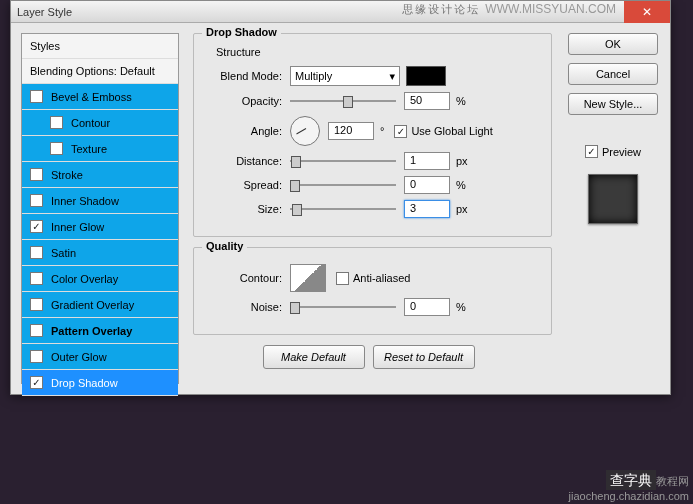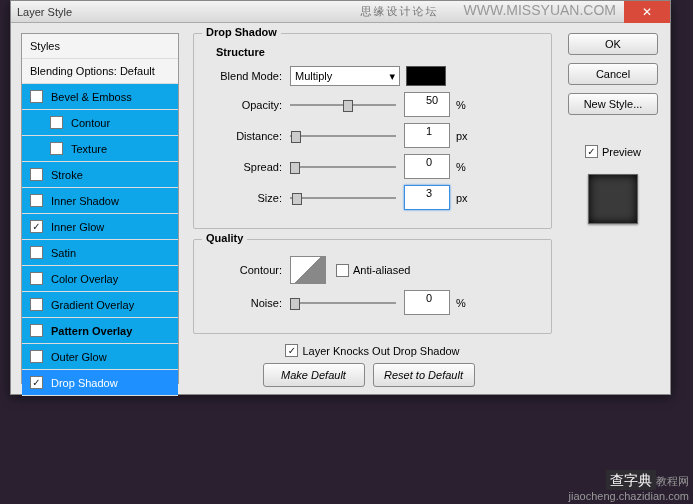--- a/index.html
+++ b/index.html
@@ -2,39 +2,39 @@
 <html><head>
 <meta charset="utf-8">
 <style>
   * { box-sizing: border-box; font-family: Tahoma, sans-serif; font-size: 11px; }
   body { margin: 0; background: #2a2030; width: 693px; height: 504px; overflow: hidden; }
   .window { position: absolute; left: 10px; top: 0; width: 661px; height: 395px; background: #e8e8e8; border: 1px solid #888; box-shadow: 0 2px 10px rgba(0,0,0,0.5); }
   .titlebar { height: 22px; background: linear-gradient(#f4f4f4,#d8d8d8); border-bottom: 1px solid #aaa; display: flex; align-items: center; padding-left: 6px; position: relative; }
   .title { color: #333; }
   .closebtn { position: absolute; right: 0; top: 0; width: 46px; height: 22px; background: #d94a3a; color: #fff; display: flex; align-items: center; justify-content: center; font-family: sans-serif; font-size: 12px; }
   .watermark { position: absolute; right: 54px; top: 1px; color: #777; font-size: 11px; letter-spacing:2px;}
-  .watermark small { letter-spacing:0; font-size:14px; color:#999;margin-left:20px; }
+  .watermark small { letter-spacing:0; font-size:12px; color:#999; }
   .content { display: flex; height: calc(100% - 22px); padding: 10px; gap: 10px; }
   .sidebar { width: 158px; background: #0ea5e9; border: 1px solid #999; }
   .side-item { padding: 6px 8px; border-bottom: 1px solid #ddd; display: flex; align-items: center; gap: 4px; cursor: default; }
   .side-sub { padding-left: 28px; }
   .side-item.header { background: #f4f4f4; }
   .side-item.selected { background: #1e90ff; color: #fff; }
   .main { flex: 1; padding: 0 4px; }
   .groupbox { border: 1px solid #bbb; border-radius: 2px; padding: 10px 12px 12px; margin-bottom: 10px; position: relative; background: #e8e8e8; }
   .grouptitle { position: absolute; top: -8px; left: 8px; background: #e8e8e8; padding: 0 4px; font-weight: bold; }
-  .subtitle { font-weight: bold; margin: 2px 0 8px 10px; }
+  .subtitle { font-weight: normal; margin: 2px 0 8px 10px; }
   .row { display: flex; align-items: center; margin: 6px 0; }
   .rlabel { width: 76px; text-align: right; margin-right: 8px; }
   .select { width: 110px; height: 20px; border: 1px solid #888; background: #fff; display: flex; align-items: center; justify-content: space-between; padding: 0 4px; }
   .swatch { width: 40px; height: 20px; background: #000; border: 1px solid #555; margin-left: 6px; }
   .slider { width: 106px; height: 14px; position: relative; margin-right: 8px; }
   .slider::before { content: ''; position: absolute; left: 0; right: 0; top: 6px; height: 2px; background: #999; }
   .thumb { position: absolute; top: 2px; width: 10px; height: 12px; background: #ccc; border: 1px solid #555; }
-  .numfield { width: 46px; height: 25px; border: 1px solid #888; background: #fff; padding: 1px 21px; }
+  .numfield { width: 46px; height: 18px; border: 1px solid #888; background: #fff; padding: 1px 5px; }
   .numfield.focused { border: 1px solid #3a8ee6; box-shadow: 0 0 2px #3a8ee6; }
   .unit { margin-left: 6px; }
   .dial { width: 30px; height: 30px; border: 1px solid #777; border-radius: 50%; background: #f4f4f4; margin-right: 8px; position: relative; }
   .dial::after { content:''; position:absolute; width:11px; height:1px; background:#333; left:4px; top:11px; transform-origin:right center; transform:rotate(-30deg);}
   .contour-swatch { width: 36px; height: 28px; border: 1px solid #888; background: linear-gradient(135deg,#fff 0%,#fff 50%,#888 50%,#888 100%); margin-right: 10px; }
   .btn { width: 102px; height: 24px; border: 1px solid #888; background: linear-gradient(#fdfdfd,#e0e0e0); border-radius: 3px; display: inline-flex; align-items: center; justify-content: center; margin-right: 8px; font-style: italic; }
   .rightpanel { width: 94px; display: flex; flex-direction: column; gap: 8px; align-items: center; }
   .rbtn { width: 90px; height: 22px; border: 1px solid #888; background: linear-gradient(#fdfdfd,#e0e0e0); border-radius: 3px; display: flex; align-items: center; justify-content: center; }
   .preview-row { display: flex; align-items: center; gap: 4px; margin-top: 22px; }
   .preview-box { width: 50px; height: 50px; background: #3a3a3a; border: 1px solid #666; box-shadow: inset 0 0 10px #000, 0 1px 2px rgba(0,0,0,.4); margin-top: 8px; }
@@ -124,20 +124,28 @@
 
         <div class="row">
           <div class="rlabel">Opacity:</div>
           <div class="slider">
               <div class="thumb" style="left:50%"></div>
             </div>
           <div class="numfield">50</div>
           <span class="unit">%</span>
         </div>
 
+        <div class="row">
+          <div class="rlabel">Angle:</div>
+          <div class="dial"></div>
+          <div class="numfield">120</div>
+          <span class="unit">°</span>
+          <span class="checkbox checked" style="margin-left:10px"></span>
+          <span style="margin-left:4px">Use Global Light</span>
+        </div>
 
         <div class="row">
           <div class="rlabel">Distance:</div>
           <div class="slider">
               <div class="thumb" style="left:1%"></div>
             </div>
           <div class="numfield">1</div>
           <span class="unit">px</span>
         </div>
 
@@ -171,24 +179,20 @@
         <div class="row">
           <div class="rlabel">Noise:</div>
           <div class="slider">
               <div class="thumb" style="left:0%"></div>
             </div>
           <div class="numfield">0</div>
           <span class="unit">%</span>
         </div>
       </div>
 
-      <div class="row" style="justify-content:center">
-        <span class="checkbox checked"></span>
-        <span style="margin-left:4px">Layer Knocks Out Drop Shadow</span>
-      </div>
       <div class="row" style="justify-content:center">
         <div class="btn">Make Default</div>
         <div class="btn">Reset to Default</div>
       </div>
     </div>
 
     <div class="rightpanel">
       <div class="rbtn">OK</div>
       <div class="rbtn">Cancel</div>
       <div class="rbtn">New Style...</div>

